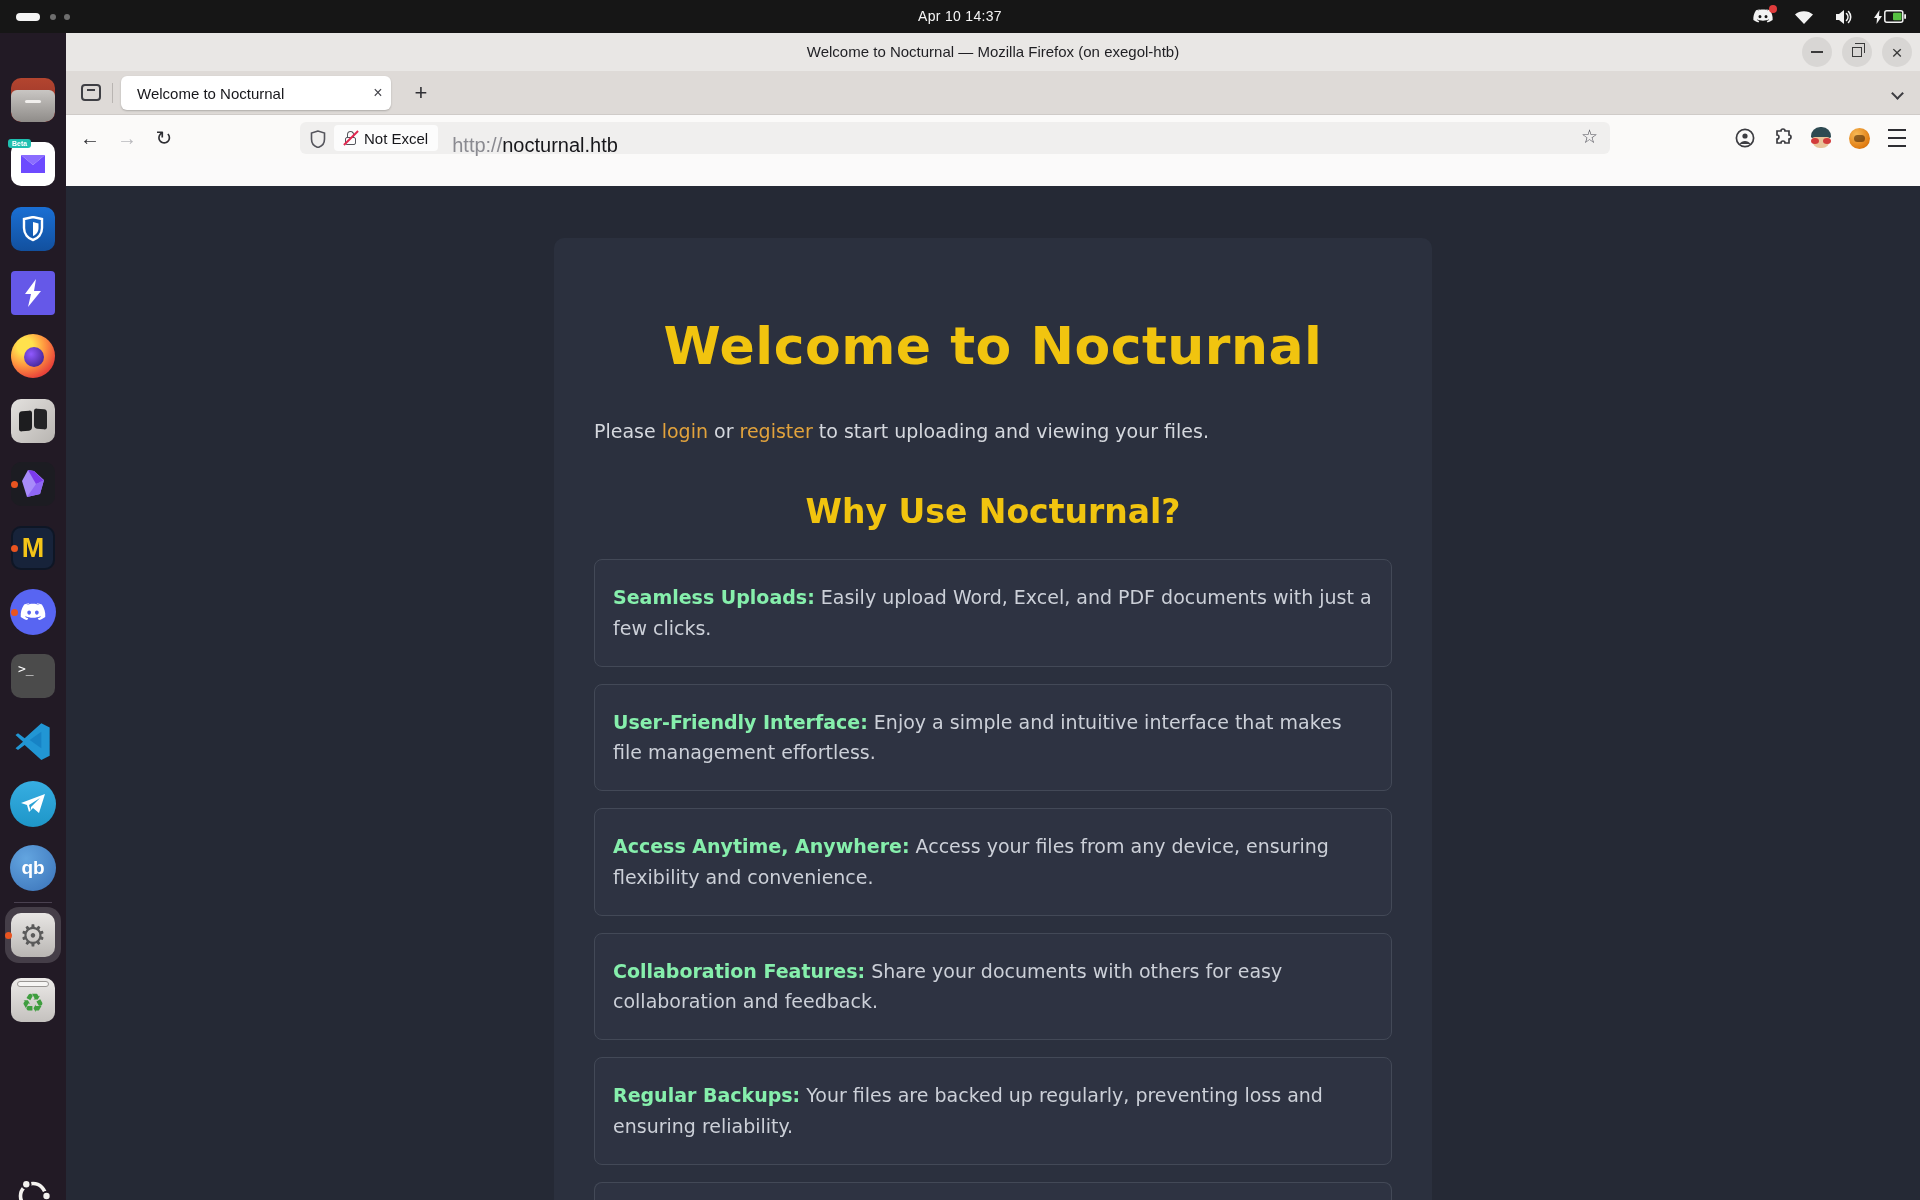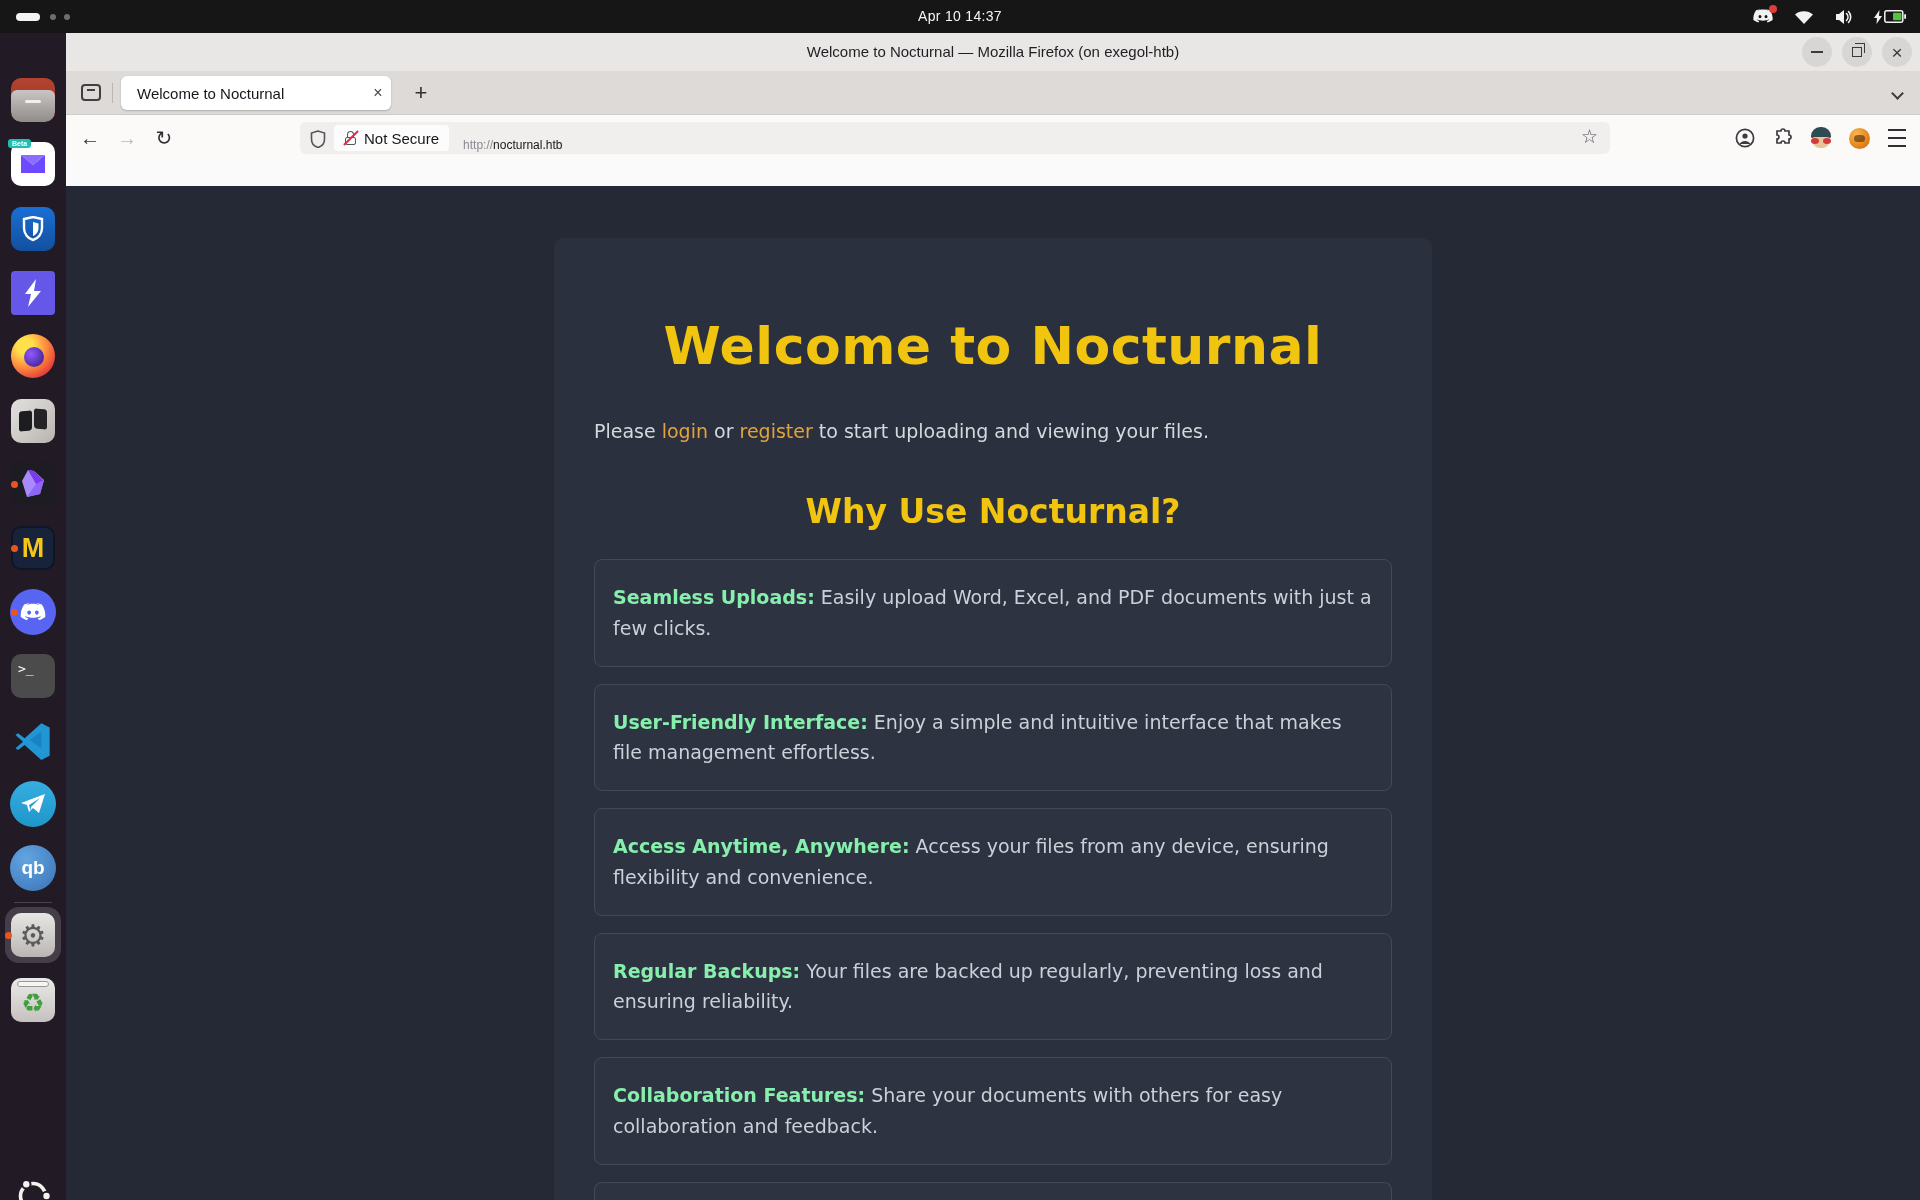--- a/index.html
+++ b/index.html
@@ -53,21 +53,21 @@
             border-bottom:2px solid #3c3c41; transform:rotate(-45deg); }
 
   .navbar { position:absolute; left:0; top:83px; width:100%; height:43px; background:#fbfaf9; }
   .navbtn { position:absolute; top:6px; width:32px; height:32px; display:flex; align-items:center; justify-content:center;
             font-size:20px; color:#2e2e33; }
   .urlbar { position:absolute; left:234px; top:6px; width:1310px; height:32px; background:#f0efee; border-radius:6px;
             display:flex; align-items:center; }
   .chip { display:flex; align-items:center; gap:6px; background:#fcfcfc; border-radius:4px; height:26px;
           padding:0 10px; margin-left:34px; }
   .chip-label { font-size:15px; color:#17171b; }
-  .url-text { margin-left:14px; font-size:12px; color:#17171b;margin-top:14px; }
+  .url-text { margin-left:14px; font-size:20px; color:#17171b;margin-top:14px; }
   .url-scheme { color:#8a8a90; }
   .lock-wrap { position:relative; width:14px; height:16px; }
   .lock-body { position:absolute; left:1px; bottom:1px; width:11px; height:8px; border:1.6px solid #55555c; border-radius:2px; }
   .lock-shackle { position:absolute; left:3px; top:1px; width:7px; height:7px; border:1.6px solid #55555c;
                   border-bottom:none; border-radius:5px 5px 0 0; }
   .lock-slash { position:absolute; left:6px; top:-2px; width:2px; height:20px; background:#e22850; transform:rotate(45deg); }
   .star { position:absolute; right:12px; font-size:19px; color:#4e4e57; top:3px; }
   .toolicon { position:absolute; top:7px; width:30px; height:30px; display:flex; align-items:center; justify-content:center; }
   .hamburger span { display:block; width:18px; height:2px; background:#2e2e33; margin:3px 0; }
 
@@ -306,21 +306,21 @@
         <svg width="16" height="18" viewBox="0 0 16 18">
             <path d="M8 1 1.5 3v6c0 4.5 3 7.5 6.5 8.5 3.5-1 6.5-4 6.5-8.5V3z" fill="none" stroke="#55555c" stroke-width="1.6"></path>
           </svg>
       </span>
       <div class="chip">
         <span class="lock-wrap">
           <span class="lock-shackle"></span>
             <span class="lock-body"></span>
             <span class="lock-slash"></span>
         </span>
-        <span class="chip-label">Not Secure</span>
+        <span class="chip-label">Not Excel</span>
       </div>
       <div class="url-text">
         <span class="url-scheme">http://</span><span>nocturnal.htb</span>
       </div>
       <span class="star">☆</span>
     </div>
 
     <div class="toolicon" style="right:160px">
       <svg width="20" height="20" viewBox="0 0 20 20">
           <circle cx="10" cy="10" r="8.6" fill="none" stroke="#3c3c41" stroke-width="1.7"></circle>
@@ -356,19 +356,19 @@
 
   <div class="content">
     <div class="card">
       <h1>Welcome to Nocturnal</h1>
       <p class="intro"><span>Please </span><a href="#">login</a><span> or </span><a href="#">register</a><span> to start uploading and viewing your files.</span></p>
       <h2>Why Use Nocturnal?</h2>
       <div class="features">
           <div class="feature-box"><b>Seamless Uploads:</b> Easily upload Word, Excel, and PDF documents with just a few clicks.</div>
           <div class="feature-box"><b>User-Friendly Interface:</b> Enjoy a simple and intuitive interface that makes file management effortless.</div>
           <div class="feature-box"><b>Access Anytime, Anywhere:</b> Access your files from any device, ensuring flexibility and convenience.</div>
+          <div class="feature-box"><b>Collaboration Features:</b> Share your documents with others for easy collaboration and feedback.</div>
           <div class="feature-box"><b>Regular Backups:</b> Your files are backed up regularly, preventing loss and ensuring reliability.</div>
-          <div class="feature-box"><b>Collaboration Features:</b> Share your documents with others for easy collaboration and feedback.</div>
         </div>
       <div class="feature-partial"></div>
     </div>
   </div>
 </div>
 
 </body></html>

